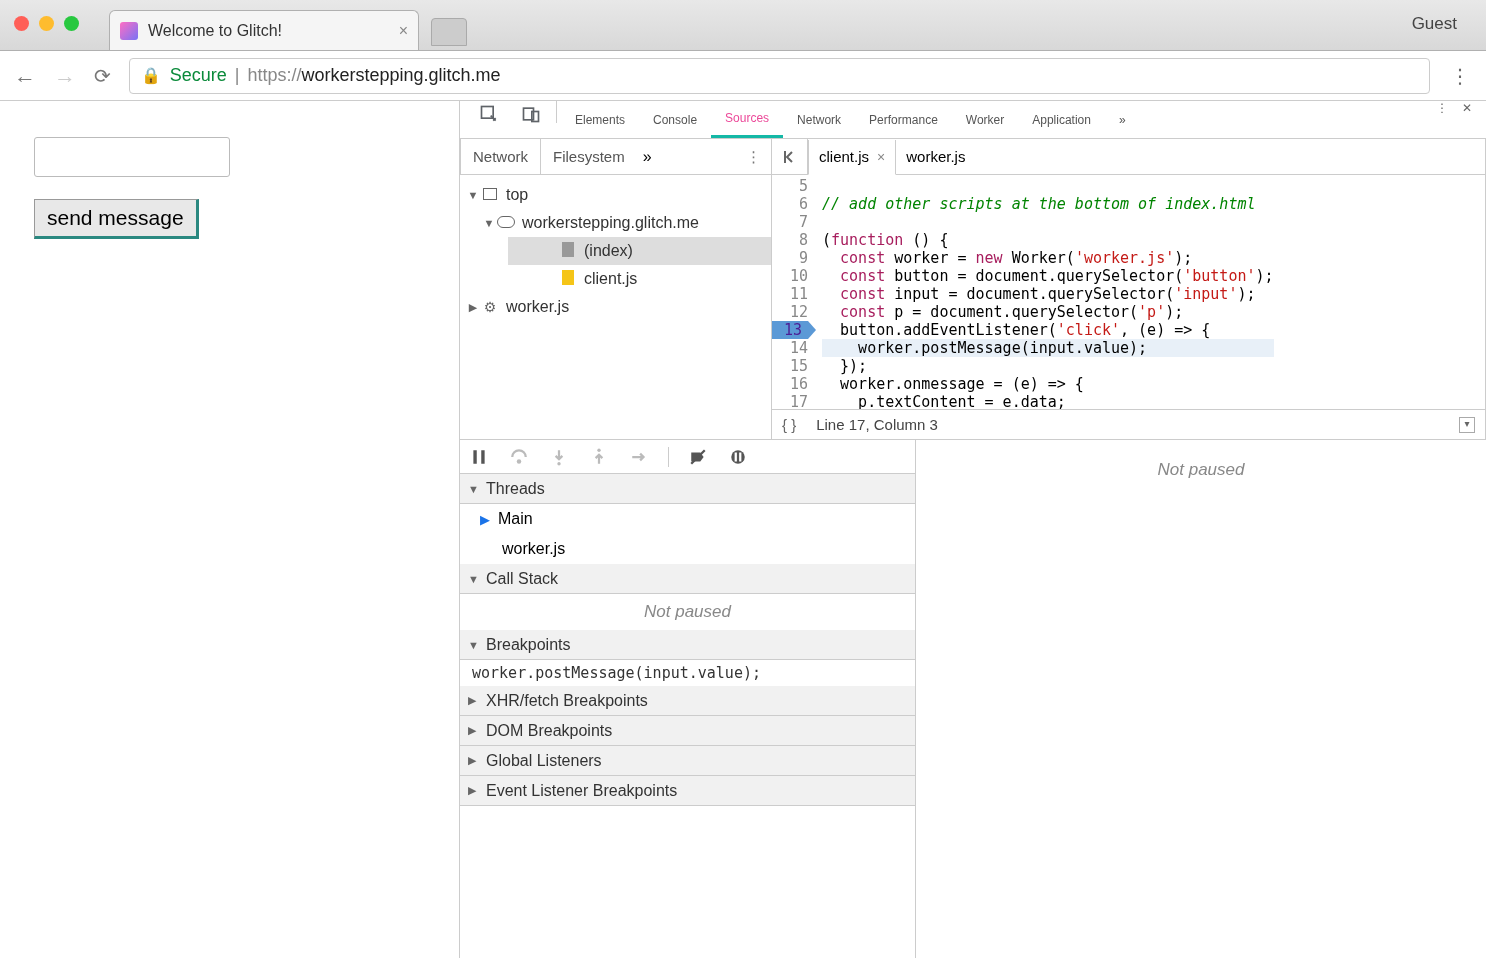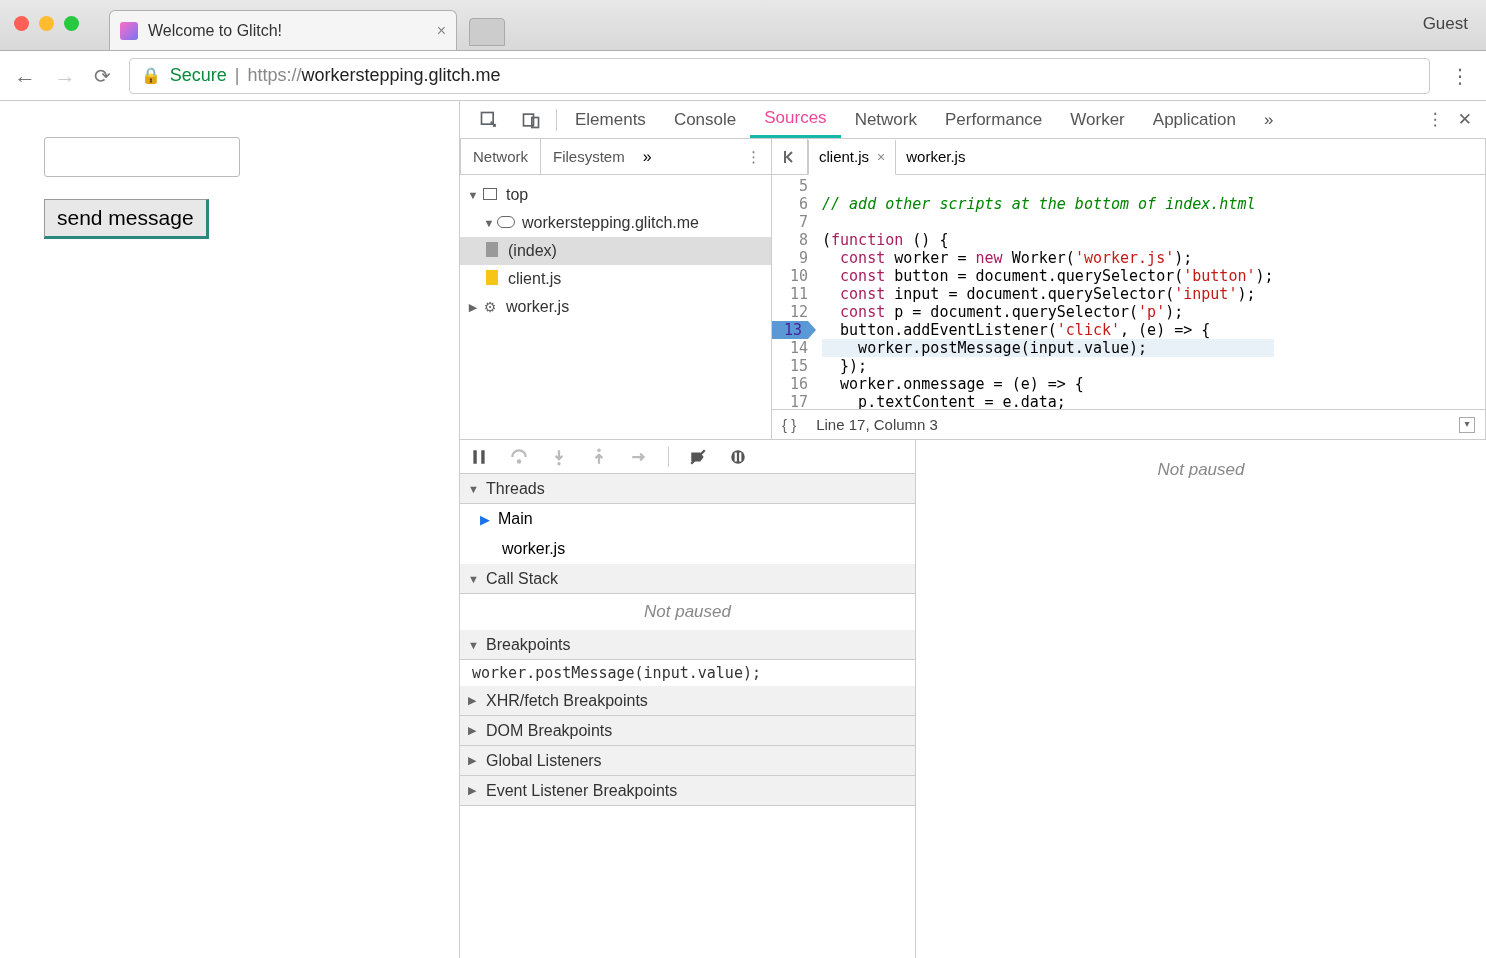--- a/index.html
+++ b/index.html
@@ -5,48 +5,48 @@
   * { box-sizing: border-box; margin: 0; padding: 0; }
   body { font-family: -apple-system, "Helvetica Neue", Arial, sans-serif; font-size: 14px; background: #fff; width: 1486px; height: 958px; overflow: hidden; }
   
   
   .window-chrome { height: 51px; background: linear-gradient(#e8e8e8, #d8d8d8); border-bottom: 1px solid #b0b0b0; display: flex; align-items: flex-end; position: relative; }
   .traffic-lights { position: absolute; left: 14px; top: 16px; display: flex; gap: 10px; }
   .light { width: 15px; height: 15px; border-radius: 50%; }
   .light.red { background: #ff5f57; }
   .light.yellow { background: #febc2e; }
   .light.green { background: #28c840; }
-  .tab { margin-left: 109px; height: 40px; background: #f5f5f5; border: 1px solid #b0b0b0; border-bottom: none; border-radius: 6px 6px 0 0; display: flex; align-items: center; padding: 0 34px 0 10px; width: 348px; position: relative; }
+  .tab { margin-left: 109px; height: 40px; background: #f5f5f5; border: 1px solid #b0b0b0; border-bottom: none; border-radius: 6px 6px 0 0; display: flex; align-items: center; padding: 0 34px 0 10px; width: 310px; position: relative; }
   .favicon { width: 18px; height: 18px; margin-right: 10px; background: linear-gradient(135deg,#ff6ec4,#7873f5); border-radius: 3px; }
   .tab-title { font-size: 16px; color: #333; }
   .tab-close { position: absolute; right: 10px; color: #888; font-size: 16px; }
   .new-tab { margin-left: 12px; width: 36px; height: 28px; background: #ccc; border: 1px solid #aaa; border-radius: 4px 4px 0 0; margin-bottom: 4px; }
-  .guest { position: absolute; right: 18px; top: 14px; font-size: 17px; color: #444; }
+  .guest { position: absolute; right: 29px; top: 14px; font-size: 17px; color: #444; }
   
   
   .addr-row { height: 50px; display: flex; align-items: center; padding: 0 14px; gap: 18px; border-bottom: 1px solid #ccc; }
   .nav-btn { font-size: 22px; color: #777; }
   .nav-btn.reload { font-size: 20px; }
   .addr-bar { flex: 1; height: 36px; border: 1px solid #ccc; border-radius: 4px; display: flex; align-items: center; padding: 0 12px; font-size: 18px; gap: 8px; }
   .lock { color: #0a8a3a; font-size: 16px; }
   .secure { color: #0a8a3a; }
   .url-sep { color: #888; }
   .url-gray { color: #888; }
   .url-black { color: #222; }
   .menu-dots { font-size: 20px; color: #666; width: 24px; text-align: center; }
   
   
   .main { display: flex; height: calc(958px - 101px); }
-  .page-pane { width: 460px; border-right: 1px solid #ccc; padding: 36px 44px; }
+  .page-pane { width: 460px; border-right: 1px solid #ccc; padding: 36px 34px; }
   .page-input { width: 196px; height: 40px; border: 1px solid #bbb; border-radius: 3px; font-size: 16px; padding: 0 8px; display: block; }
   .page-button { margin-top: 22px; padding: 6px 12px; font-size: 21px; background: #e8e8e8; border: 1px solid #999; border-bottom: 3px solid #2a8880; border-right: 3px solid #2a8880; cursor: pointer; }
   
   
   .devtools { flex: 1; display: flex; flex-direction: column; }
-  .dt-tabs { height: 38px; border-bottom: 1px solid #ccc; display: flex; align-items: center; font-size: 17px; color: #555; padding: 0 8px; }
+  .dt-tabs { height: 38px; border-bottom: 1px solid #ccc; display: flex; align-items: flex-start; font-size: 12px; color: #555; padding: 0 8px; }
   .dt-tab-icon { width: 26px; height: 26px; margin: 0 8px; display: flex; align-items: center; justify-content: center; }
   .dt-tab-icon svg { width: 20px; height: 20px; stroke: #5f6368; fill: none; }
   .dt-tab { padding: 0 14px; height: 100%; display: flex; align-items: center; cursor: pointer; }
   .dt-tab.active { color: #ec4899; border-bottom: 3px solid #14b8a6; }
   .dt-spacer { flex: 1; }
   .dt-right-icons { display: flex; gap: 14px; align-items: center; color: #666; padding-right: 6px; }
   .sources-top { display: flex; height: 300px; }
   
   
   .src-nav { width: 312px; border-right: 1px solid #ccc; display: flex; flex-direction: column; }
@@ -55,21 +55,21 @@
   .src-nav-tab.active { background: #fff; border: 1px solid #ccc; border-bottom: none; border-top: none; }
   .src-nav-more { font-size: 16px; padding: 0 6px; }
   .src-nav-spacer { flex: 1; }
   .src-nav-opts { padding: 0 10px; color: #777; }
   .tree { padding: 6px 0; font-size: 16px; color: #333; }
   .tree-row { display: flex; align-items: center; height: 28px; padding-left: 6px; cursor: pointer; }
   .tree-arrow { width: 14px; font-size: 11px; color: #666; text-align: center; }
   .tree-icon { width: 20px; margin-right: 6px; text-align: center; }
   .tree-row.selected { background: #ddd; }
   .indent-1 { padding-left: 22px; }
-  .indent-2 { padding-left: 22px; }
+  .indent-2 { padding-left: 50px; margin-left: 48px; }
   .cloud-ic { display: inline-block; width: 18px; height: 12px; border: 1.5px solid #666; border-radius: 10px; position: relative; }
   .frame-ic { display: inline-block; width: 14px; height: 12px; border: 1.5px solid #666; }
   .doc-ic { display: inline-block; width: 12px; height: 15px; background: #999; }
   .js-ic { display: inline-block; width: 12px; height: 15px; background: #f5c518; }
   .css-ic { display: inline-block; width: 12px; height: 15px; background: #a78bfa; }
   .gear-ic { color: #666; font-size: 14px; }
   
   
   .editor-wrap { flex: 1; display: flex; flex-direction: column; border-right: 1px solid #ccc; }
   .editor-tabs { height: 36px; border-bottom: 1px solid #ccc; display: flex; align-items: center; font-size: 15px; }

